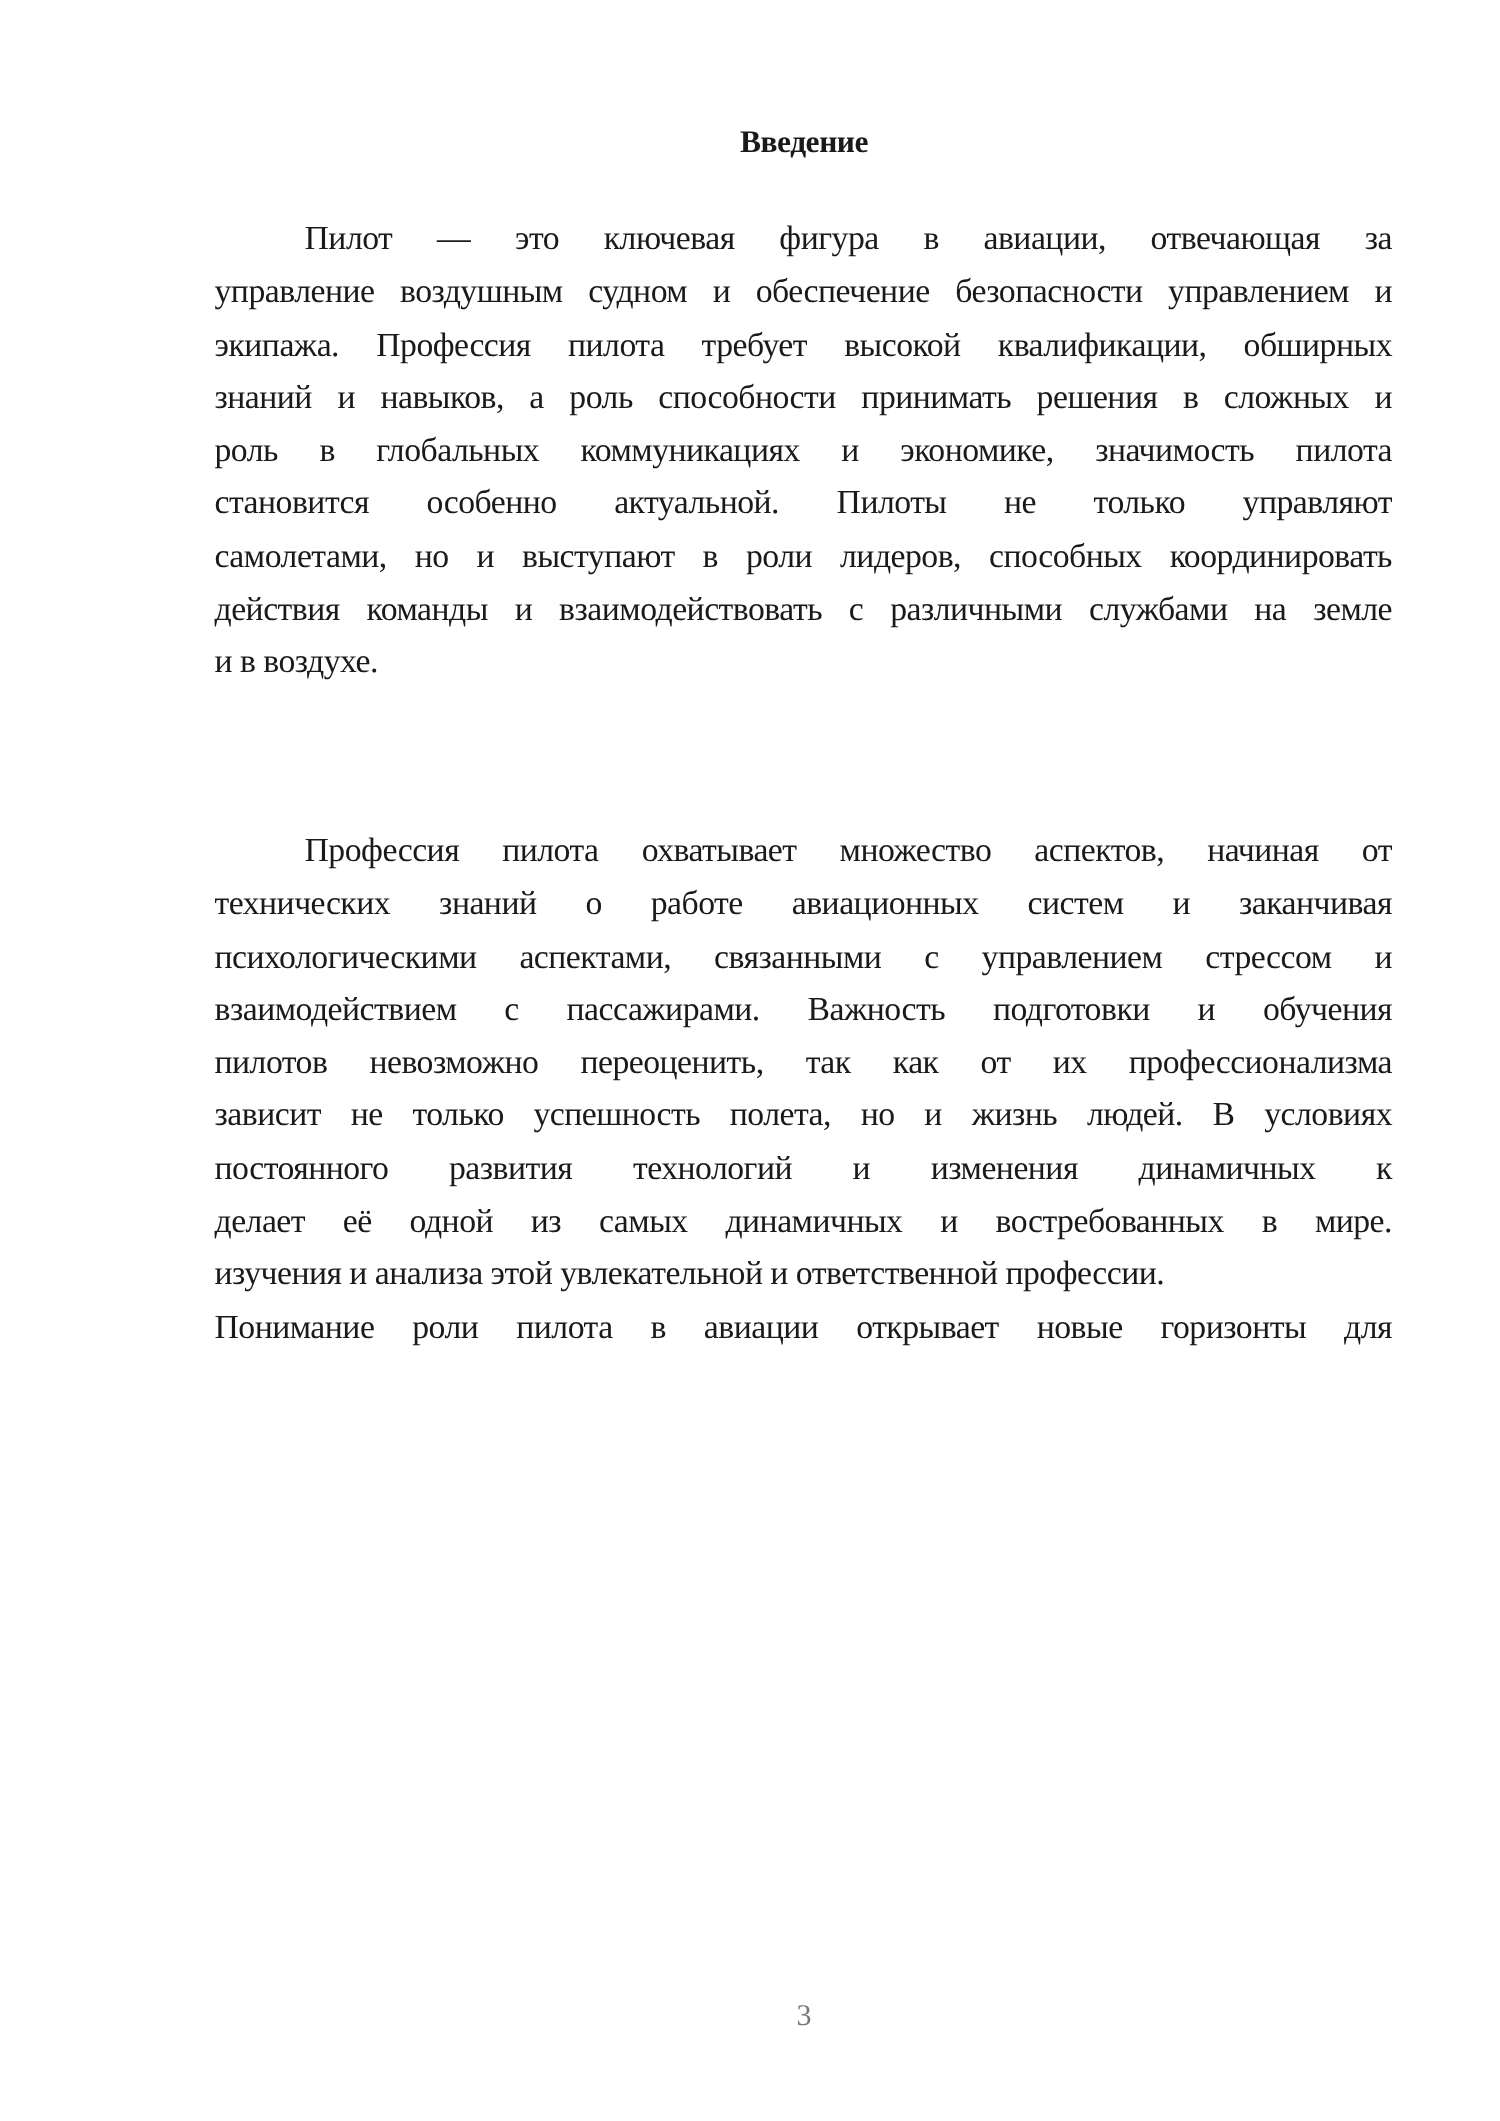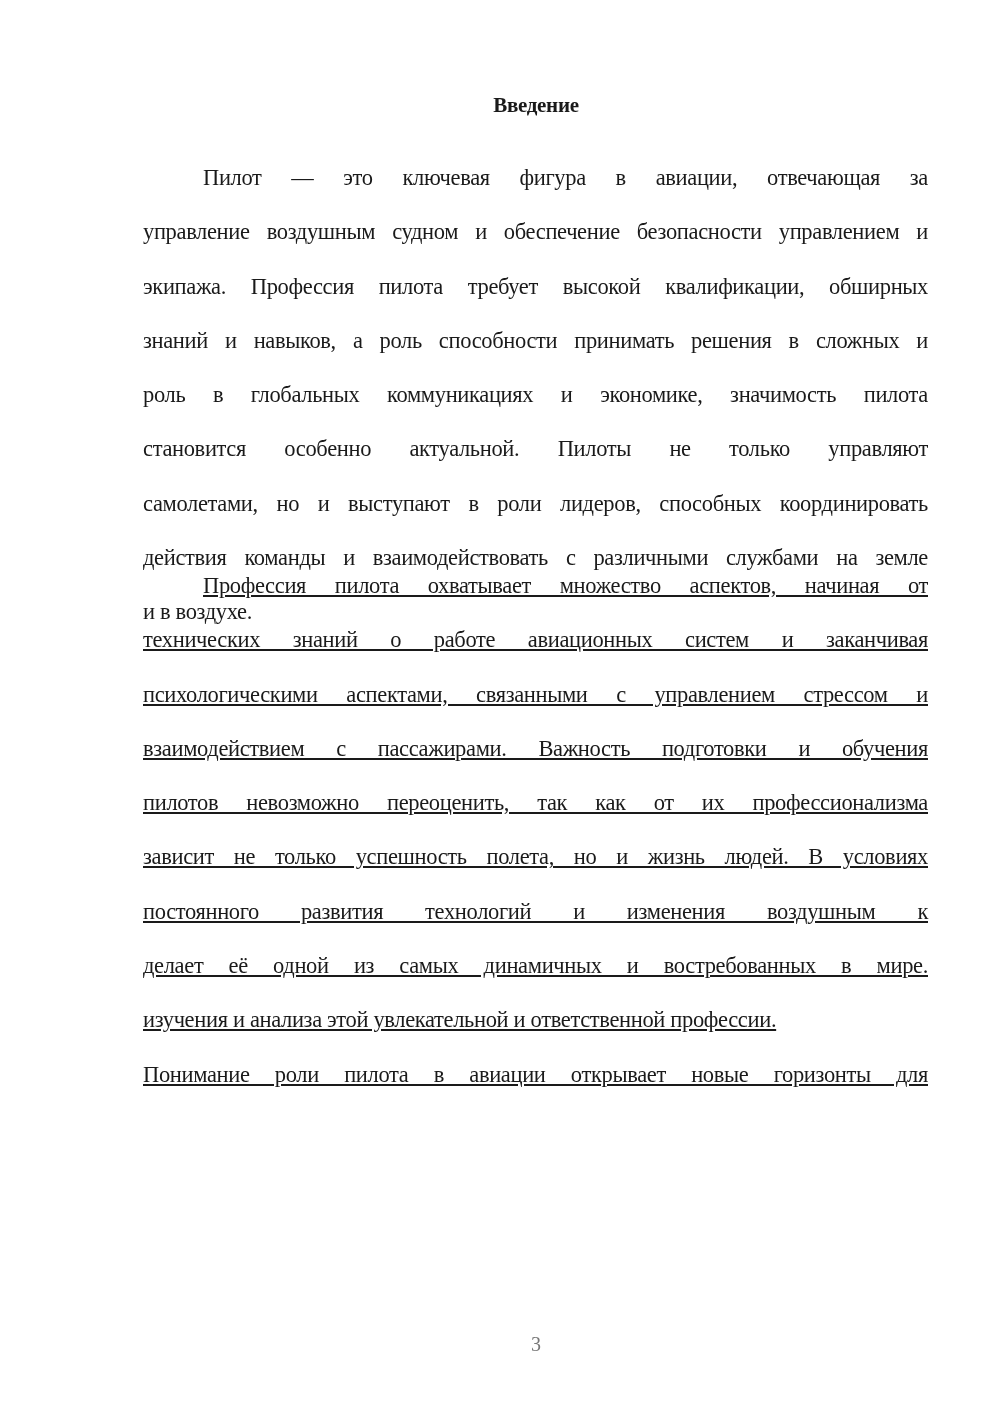--- a/index.html
+++ b/index.html
@@ -15,21 +15,21 @@
       font-family: "Liberation Serif", "DejaVu Serif", serif;
       color: #1a1a1a;
     }
     .page {
       position: absolute;
       left: 0; top: 0;
       width: 1000px; height: 1414px;
     }
     .heading {
       position: absolute;
-      top: 91px;
+      top: 80px;
       left: 0;
       width: 100%;
       text-align: center;
       font-weight: bold;
       font-size: 21px;
       line-height: 28px;
       letter-spacing: -0.3px;
       padding-left: 72px;
       box-sizing: border-box;
     }
@@ -41,30 +41,29 @@
       line-height: 35.3px;
       letter-spacing: -0.35px;
     }
     .para .line {
       display: block;
       text-align: justify;
       text-align-last: justify;
       white-space: nowrap;
       height: 35.3px;
       overflow: visible;
-      margin-top: 19px;
     }
     .para .line.first {
       padding-left: 60px;
     }
     .para .line.last {
       text-align-last: left;
     }
     #para1 { top: 141px; }
-    #para2 { top: 549px; text-decoration: underline; }
+    #para2 { top: 549px; }
     .page-number {
       position: absolute;
       top: 1333px;
       left: 0;
       width: 100%;
       text-align: center;
       padding-left: 72px;
       box-sizing: border-box;
       font-size: 20px;
       color: #777777;
@@ -89,21 +88,21 @@
     <span class="line last">и в воздухе.</span>
   </div>
 
   <div class="para" id="para2">
     <span class="line first">Профессия пилота охватывает множество аспектов, начиная от</span>
     <span class="line">технических знаний о работе авиационных систем и заканчивая</span>
     <span class="line">психологическими аспектами, связанными с управлением стрессом и</span>
     <span class="line">взаимодействием с пассажирами. Важность подготовки и обучения</span>
     <span class="line">пилотов невозможно переоценить, так как от их профессионализма</span>
     <span class="line">зависит не только успешность полета, но и жизнь людей. В условиях</span>
-    <span class="line">постоянного развития технологий и изменения воздушным к</span>
+    <span class="line">постоянного развития технологий и изменения динамичных к</span>
     <span class="line">делает её одной из самых динамичных и востребованных в мире.</span>
     <span class="line last">изучения и анализа этой увлекательной и ответственной профессии.</span>
     <span class="line">Понимание роли пилота в авиации открывает новые горизонты для</span>
   </div>
 
   <div class="page-number">3</div>
 
 </div>
 
 </body></html>

